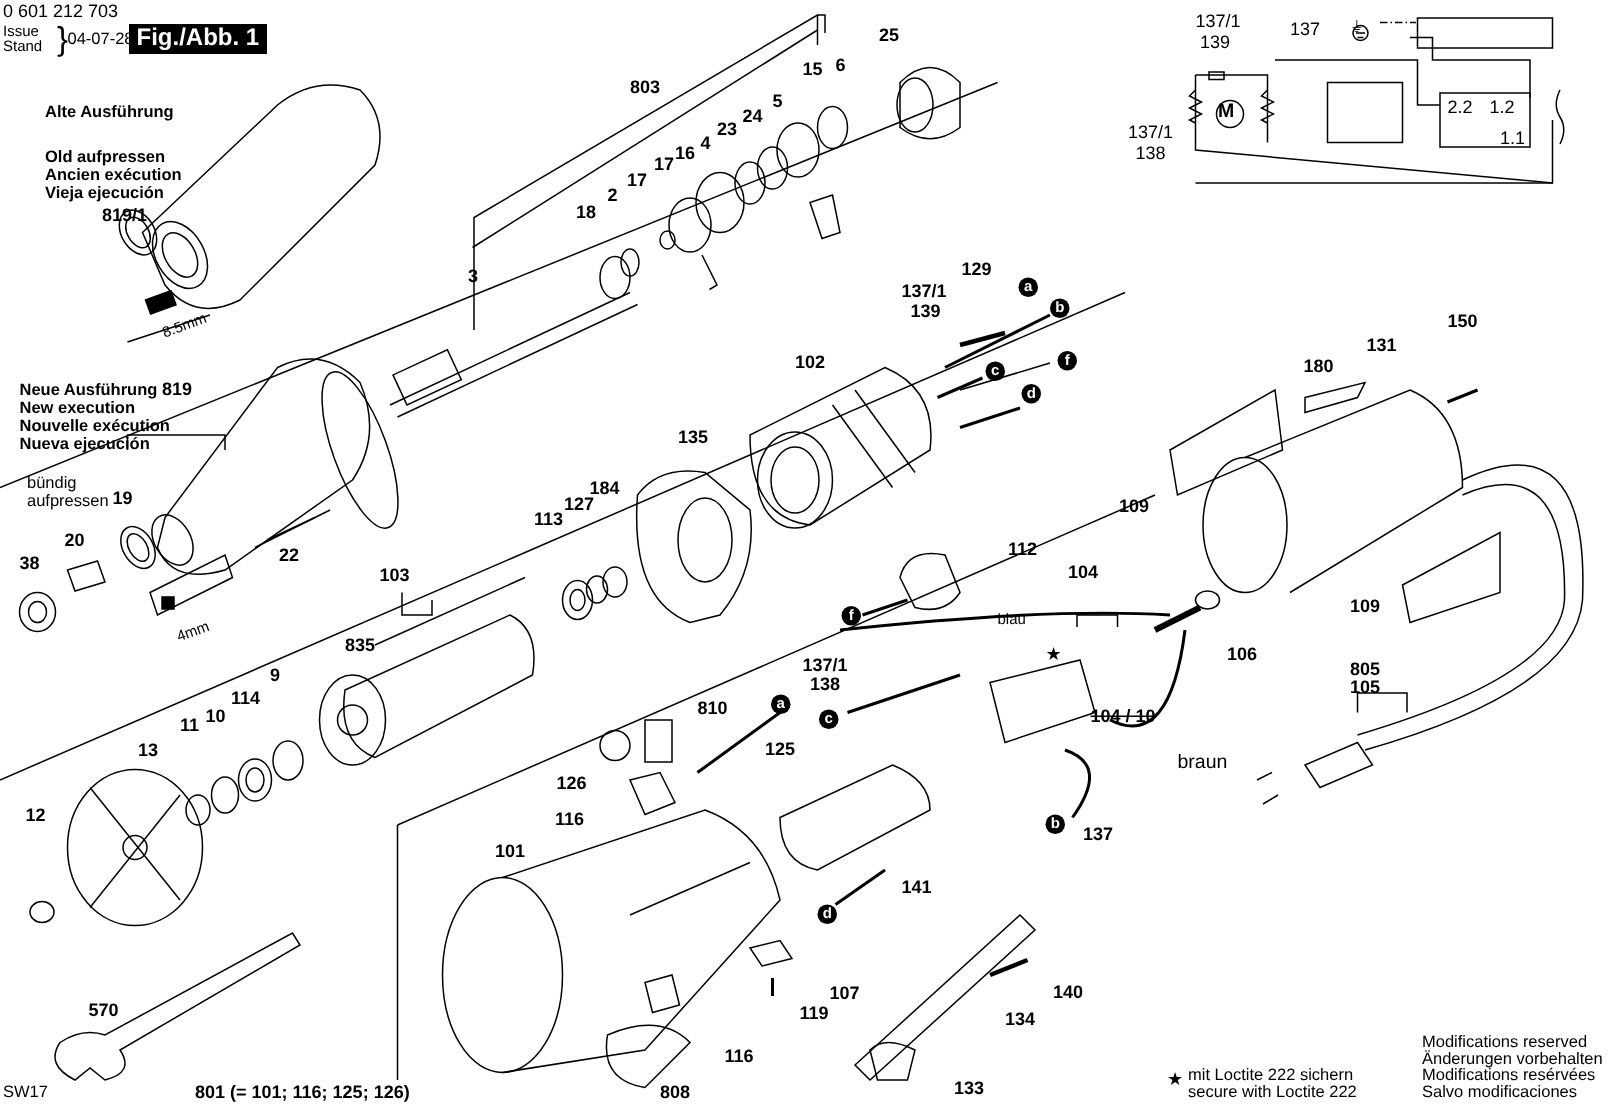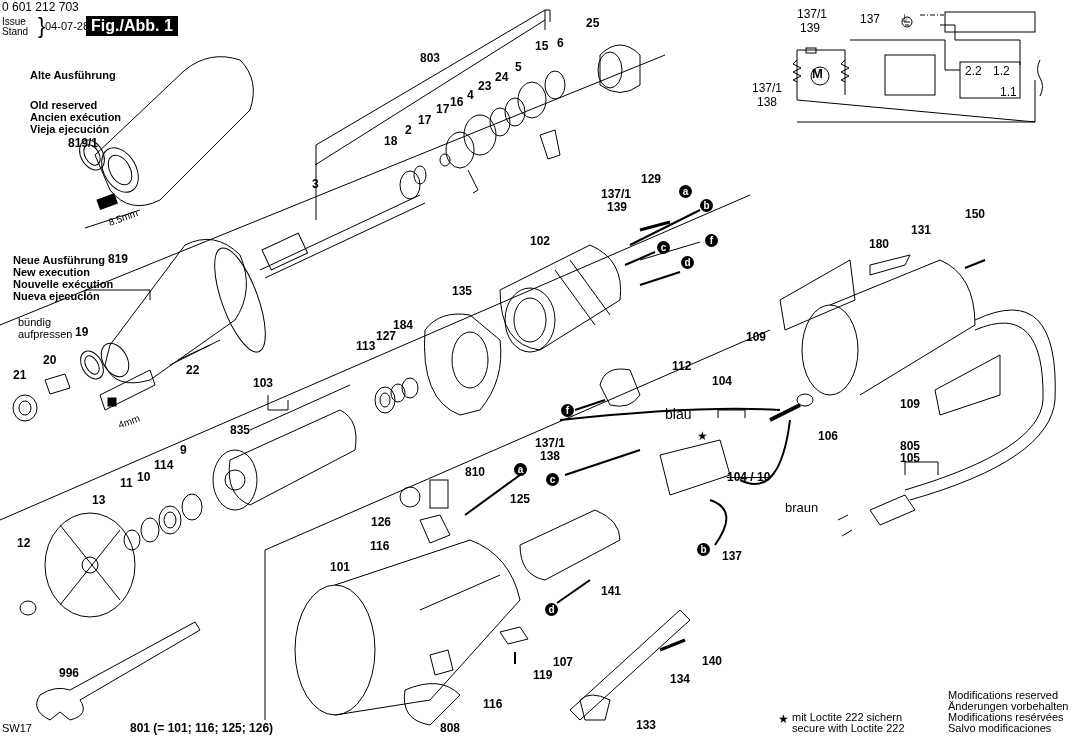--- a/index.html
+++ b/index.html
@@ -216,21 +216,21 @@
 <div class="txt" style="left:800px;top:22px;font-size:12px;">139</div>
 <div class="txt" style="left:860px;top:13px;font-size:12px;">137</div>
 <div class="txt" style="left:752px;top:82px;font-size:12px;">137/1</div>
 <div class="txt" style="left:757px;top:96px;font-size:12px;">138</div>
 <div class="txt" style="left:965px;top:65px;font-size:12px;">2.2</div>
 <div class="txt" style="left:993px;top:65px;font-size:12px;">1.2</div>
 <div class="txt" style="left:1000px;top:86px;font-size:12px;">1.1</div>
 <div class="abs" style="left:901px;top:13px;font-size:10px;">⏚</div>
 
 <div class="btxt" style="left:30px;top:69px;">Alte Ausführung</div>
-<div class="btxt" style="left:30px;top:99px;">Old reserved</div>
+<div class="btxt" style="left:30px;top:99px;">Old aufpressen</div>
 <div class="btxt" style="left:30px;top:111px;">Ancien exécution</div>
 <div class="btxt" style="left:30px;top:123px;">Vieja ejecución</div>
 <div class="num" style="left:68px;top:137px;">819/1</div>
 <div class="txt small" style="left:108px;top:212px;transform:rotate(-20deg);">8.5mm</div>
 
 <div class="btxt" style="left:13px;top:254px;">Neue Ausführung</div>
 <div class="btxt" style="left:13px;top:266px;">New execution</div>
 <div class="btxt" style="left:13px;top:278px;">Nouvelle exécution</div>
 <div class="btxt" style="left:13px;top:290px;">Nueva ejecución</div>
 <div class="num" style="left:108px;top:253px;">819</div>
@@ -257,55 +257,55 @@
 <div class="num" style="left:601px;top:188px;">137/1</div>
 <div class="num" style="left:607px;top:201px;">139</div>
 <div class="num" style="left:530px;top:235px;">102</div>
 <div class="num" style="left:452px;top:285px;">135</div>
 <div class="num" style="left:356px;top:340px;">113</div>
 <div class="num" style="left:376px;top:330px;">127</div>
 <div class="num" style="left:393px;top:319px;">184</div>
 <div class="num" style="left:186px;top:364px;">22</div>
 <div class="num" style="left:75px;top:326px;">19</div>
 <div class="num" style="left:43px;top:354px;">20</div>
-<div class="num" style="left:13px;top:369px;">21</div>
+<div class="num" style="left:13px;top:369px;">38</div>
 
 <div class="num" style="left:253px;top:377px;">103</div>
 <div class="num" style="left:230px;top:424px;">835</div>
 <div class="num" style="left:180px;top:444px;">9</div>
 <div class="num" style="left:154px;top:459px;">114</div>
 <div class="num" style="left:137px;top:471px;">10</div>
 <div class="num" style="left:120px;top:477px;">11</div>
 <div class="num" style="left:92px;top:494px;">13</div>
 <div class="num" style="left:17px;top:537px;">12</div>
 
 <div class="num" style="left:672px;top:360px;">112</div>
 <div class="num" style="left:712px;top:375px;">104</div>
 <div class="abs" style="left:697px;top:429px;font-size:12px;">★</div>
 <div class="num" style="left:727px;top:431px;text-decoration:line-through;margin-top:40px;">104 / 10</div>
 <div class="num" style="left:535px;top:437px;">137/1</div>
 <div class="num" style="left:540px;top:450px;">138</div>
 <div class="num" style="left:722px;top:550px;">137</div>
-<div class="txt" style="left:665px;top:408px;font-size:14px;">blau</div>
+<div class="txt" style="left:665px;top:408px;font-size:10px;">blau</div>
 <div class="txt" style="left:757px;top:502px;font-size:13px;margin-left:28px;">braun</div>
 
 <div class="num" style="left:465px;top:466px;">810</div>
 <div class="num" style="left:510px;top:493px;">125</div>
 <div class="num" style="left:371px;top:516px;">126</div>
 <div class="num" style="left:370px;top:540px;">116</div>
 <div class="num" style="left:330px;top:561px;">101</div>
 <div class="num" style="left:601px;top:585px;">141</div>
 <div class="num" style="left:553px;top:656px;">107</div>
 <div class="num" style="left:533px;top:669px;">119</div>
 <div class="num" style="left:483px;top:698px;">116</div>
 <div class="num" style="left:702px;top:655px;">140</div>
 <div class="num" style="left:670px;top:673px;">134</div>
 <div class="num" style="left:636px;top:719px;text-align:center;">133</div>
 <div class="num" style="left:440px;top:722px;">808</div>
-<div class="num" style="left:59px;top:667px;">996</div>
+<div class="num" style="left:59px;top:667px;">570</div>
 
 <div class="num" style="left:869px;top:238px;">180</div>
 <div class="num" style="left:911px;top:224px;">131</div>
 <div class="num" style="left:965px;top:208px;">150</div>
 <div class="num" style="left:746px;top:331px;">109</div>
 <div class="num" style="left:900px;top:398px;">109</div>
 <div class="num" style="left:818px;top:430px;">106</div>
 <div class="num" style="left:900px;top:440px;">805</div>
 <div class="num" style="left:900px;top:452px;">105</div>
 

